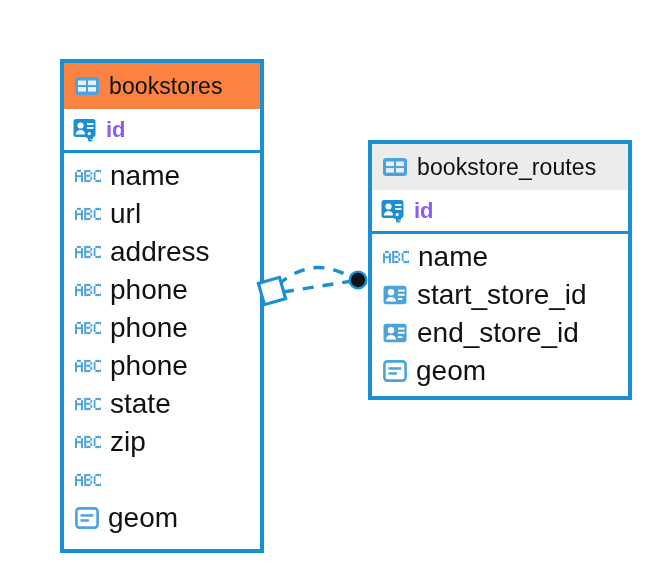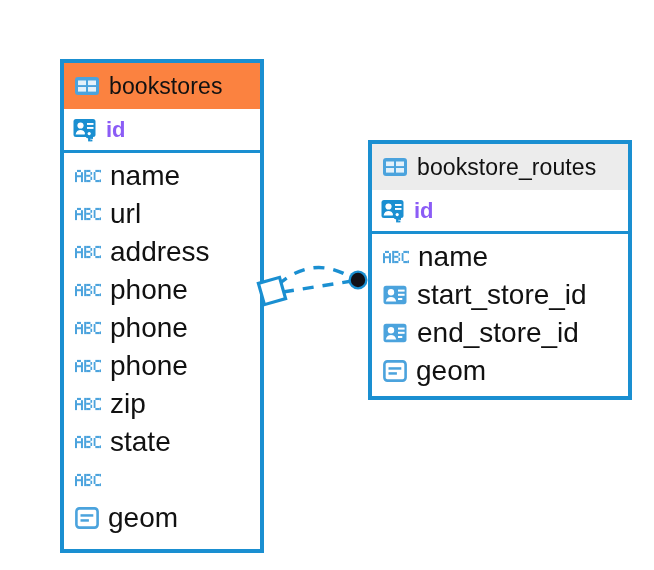--- a/index.html
+++ b/index.html
@@ -288,46 +288,46 @@
               <rect x="20.2" y="9" width="2.2" height="4.2"></rect>
                 <rect x="14.6" y="13.2" width="5.6" height="2.8"></rect>
               <rect x="26.6" y="0" width="5.8" height="2.8"></rect>
                 <rect x="24.4" y="2.8" width="2.4" height="10.4"></rect>
               <rect x="26.6" y="13.2" width="5.8" height="2.8"></rect>
                 <rect x="32.4" y="0" width="2.4" height="3.4"></rect>
               <rect x="32.4" y="12.4" width="2.4" height="3.6"></rect>
             </g>
           </svg>
         </span>
+        <span class="label">state</span>
+      </div>
+
+      <div class="field-row">
+        <span class="icon abc-icon">
+          <svg width="26" height="14" viewBox="0 0 34 16" xmlns="http://www.w3.org/2000/svg">
+            <g fill="#4ba3dd">
+              <rect x="0" y="3" width="2.6" height="13"></rect>
+                <rect x="2.6" y="0" width="5.2" height="2.8"></rect>
+              <rect x="7.8" y="3" width="2.6" height="13"></rect>
+                <rect x="2.6" y="7" width="5.2" height="2.6"></rect>
+              <rect x="12" y="0" width="2.6" height="16"></rect>
+                <rect x="14.6" y="0" width="5.6" height="2.8"></rect>
+              <rect x="20.2" y="2.8" width="2.2" height="3.6"></rect>
+                <rect x="14.6" y="6.4" width="5.6" height="2.6"></rect>
+              <rect x="20.2" y="9" width="2.2" height="4.2"></rect>
+                <rect x="14.6" y="13.2" width="5.6" height="2.8"></rect>
+              <rect x="26.6" y="0" width="5.8" height="2.8"></rect>
+                <rect x="24.4" y="2.8" width="2.4" height="10.4"></rect>
+              <rect x="26.6" y="13.2" width="5.8" height="2.8"></rect>
+                <rect x="32.4" y="0" width="2.4" height="3.4"></rect>
+              <rect x="32.4" y="12.4" width="2.4" height="3.6"></rect>
+            </g>
+          </svg>
+        </span>
         <span class="label">zip</span>
-      </div>
-
-      <div class="field-row">
-        <span class="icon abc-icon">
-          <svg width="26" height="14" viewBox="0 0 34 16" xmlns="http://www.w3.org/2000/svg">
-            <g fill="#4ba3dd">
-              <rect x="0" y="3" width="2.6" height="13"></rect>
-                <rect x="2.6" y="0" width="5.2" height="2.8"></rect>
-              <rect x="7.8" y="3" width="2.6" height="13"></rect>
-                <rect x="2.6" y="7" width="5.2" height="2.6"></rect>
-              <rect x="12" y="0" width="2.6" height="16"></rect>
-                <rect x="14.6" y="0" width="5.6" height="2.8"></rect>
-              <rect x="20.2" y="2.8" width="2.2" height="3.6"></rect>
-                <rect x="14.6" y="6.4" width="5.6" height="2.6"></rect>
-              <rect x="20.2" y="9" width="2.2" height="4.2"></rect>
-                <rect x="14.6" y="13.2" width="5.6" height="2.8"></rect>
-              <rect x="26.6" y="0" width="5.8" height="2.8"></rect>
-                <rect x="24.4" y="2.8" width="2.4" height="10.4"></rect>
-              <rect x="26.6" y="13.2" width="5.8" height="2.8"></rect>
-                <rect x="32.4" y="0" width="2.4" height="3.4"></rect>
-              <rect x="32.4" y="12.4" width="2.4" height="3.6"></rect>
-            </g>
-          </svg>
-        </span>
-        <span class="label">state</span>
       </div>
 
       <div class="field-row">
         <span class="icon abc-icon">
           <svg width="26" height="14" viewBox="0 0 34 16" xmlns="http://www.w3.org/2000/svg">
             <g fill="#4ba3dd">
               <rect x="0" y="3" width="2.6" height="13"></rect>
                 <rect x="2.6" y="0" width="5.2" height="2.8"></rect>
               <rect x="7.8" y="3" width="2.6" height="13"></rect>
                 <rect x="2.6" y="7" width="5.2" height="2.6"></rect>

